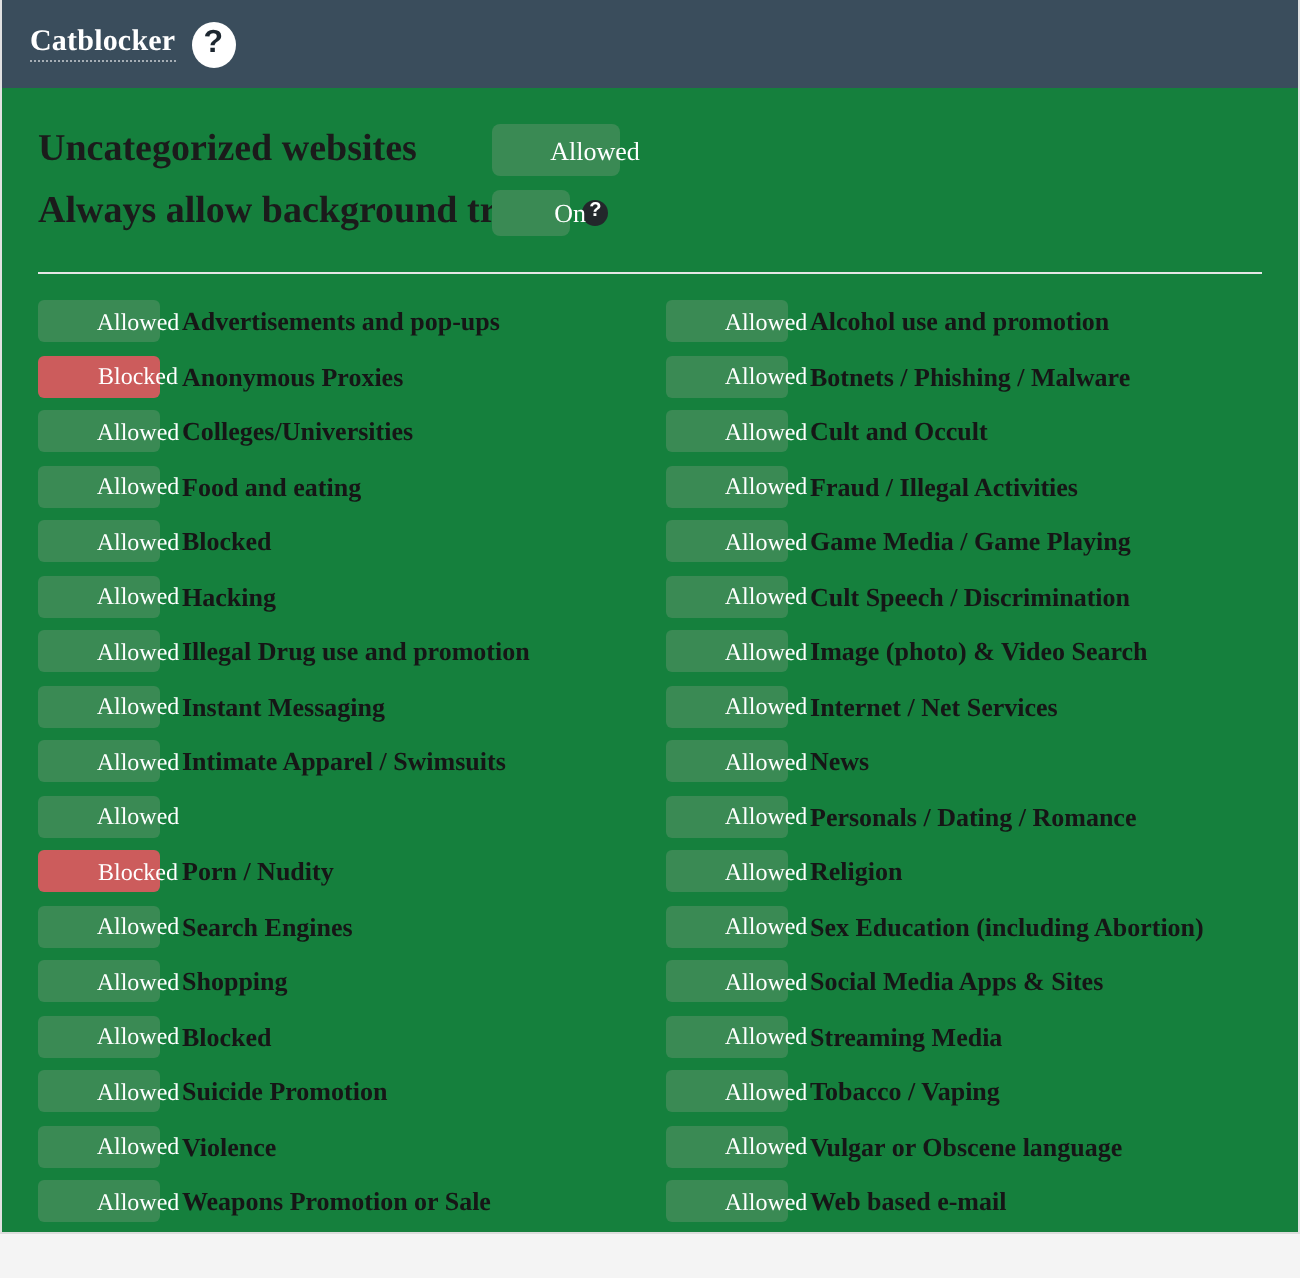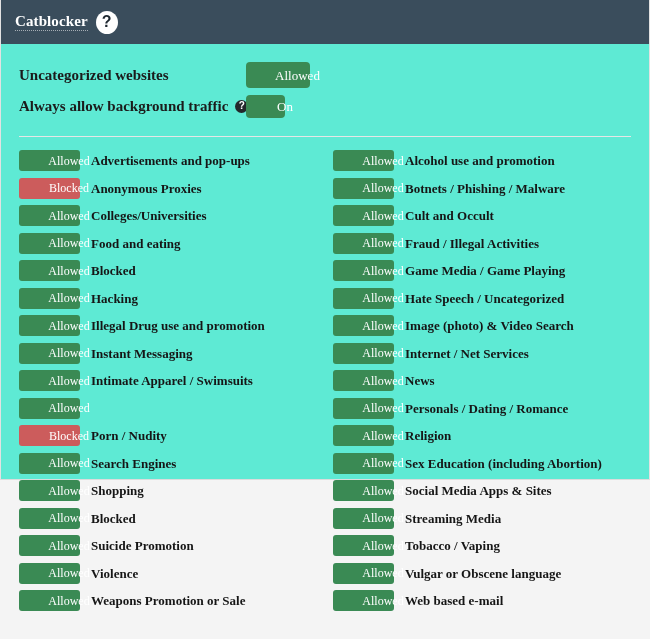--- a/index.html
+++ b/index.html
@@ -9,22 +9,22 @@
   body {
     width: 650px;
     height: 639px;
     background: #f4f4f4;
     font-family: "Liberation Serif", "DejaVu Serif", serif;
     overflow: hidden;
   }
   .page {
     position: relative;
     width: 650px;
-    height: 480px;
-    background: #5eead4;
+    height: 617px;
+    background: #15803d;
     box-sizing: border-box;
     border-left: 1px solid #e2e2e2;
     border-right: 1px solid #e2e2e2;
     border-bottom: 1px solid #dcdcdc;
   }
 
   
   .appbar {
     height: 44px;
     background: #3a4d5c;
@@ -62,21 +62,21 @@
   .settings {
     padding: 18px 0 0 18px;
   }
   .setting-row {
     display: flex;
     align-items: center;
     height: 26px;
     margin-bottom: 5px;
   }
   .setting-label {
-    font-size: 15px;
+    font-size: 19px;
     font-weight: bold;
     color: #1b1b1b;
     white-space: nowrap;
   }
   .help-circle-dark {
     width: 13px;
     height: 13px;
     border-radius: 50%;
     background: #23272b;
     color: #ffffff;
@@ -267,21 +267,21 @@
         <div class="cat-row">
           <span class="pill row allowed">Allowed</span>
           <span class="cat-label">Fraud / Illegal Activities</span>
         </div>
         <div class="cat-row">
           <span class="pill row allowed">Allowed</span>
           <span class="cat-label">Game Media / Game Playing</span>
         </div>
         <div class="cat-row">
           <span class="pill row allowed">Allowed</span>
-          <span class="cat-label">Hate Speech / Uncategorized</span>
+          <span class="cat-label">Cult Speech / Discrimination</span>
         </div>
         <div class="cat-row">
           <span class="pill row allowed">Allowed</span>
           <span class="cat-label">Image (photo) &amp; Video Search</span>
         </div>
         <div class="cat-row">
           <span class="pill row allowed">Allowed</span>
           <span class="cat-label">Internet / Net Services</span>
         </div>
         <div class="cat-row">

